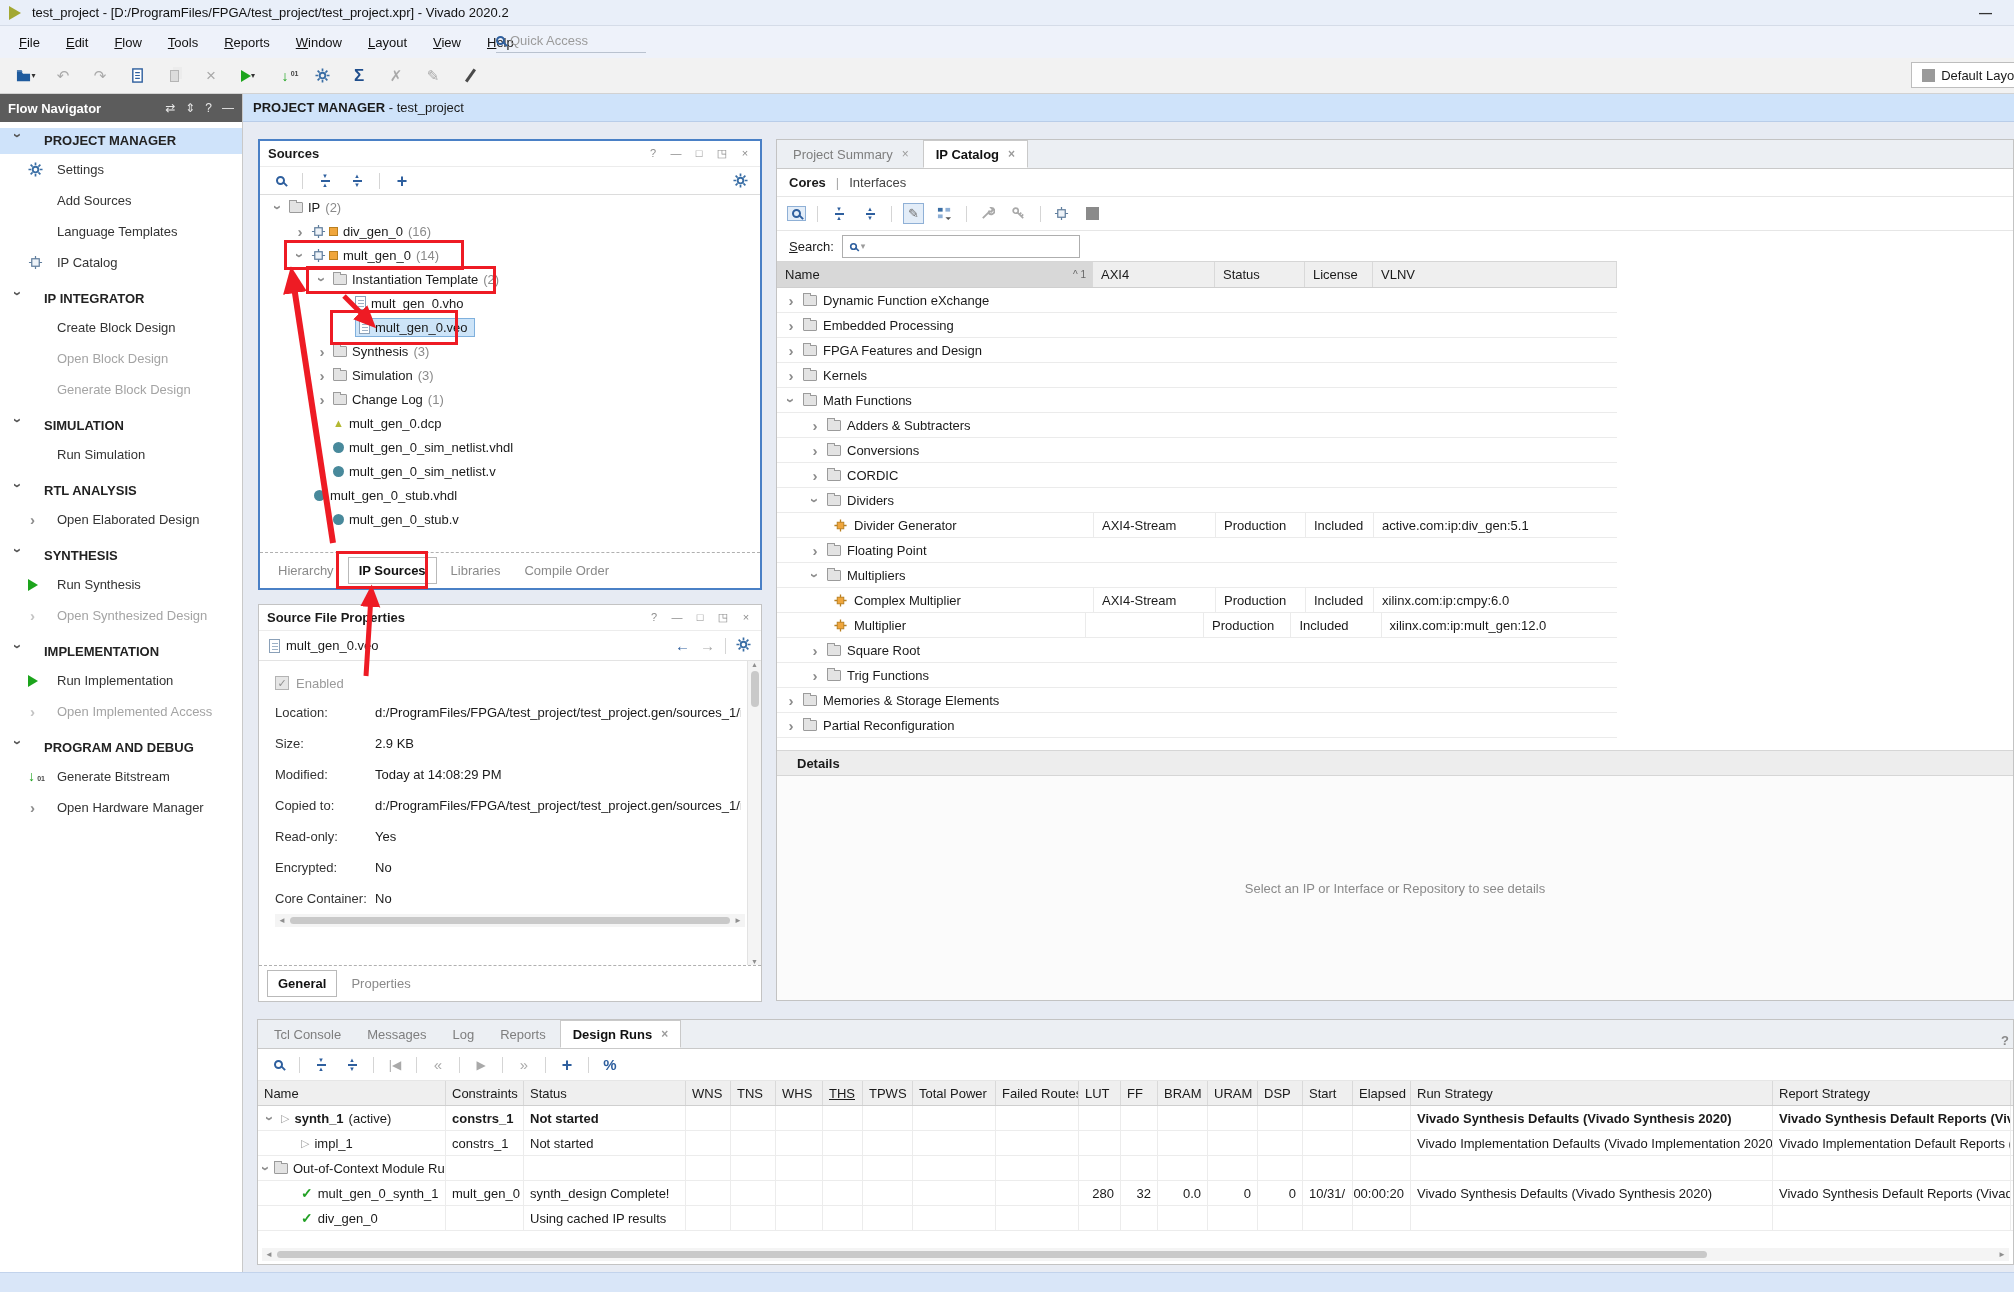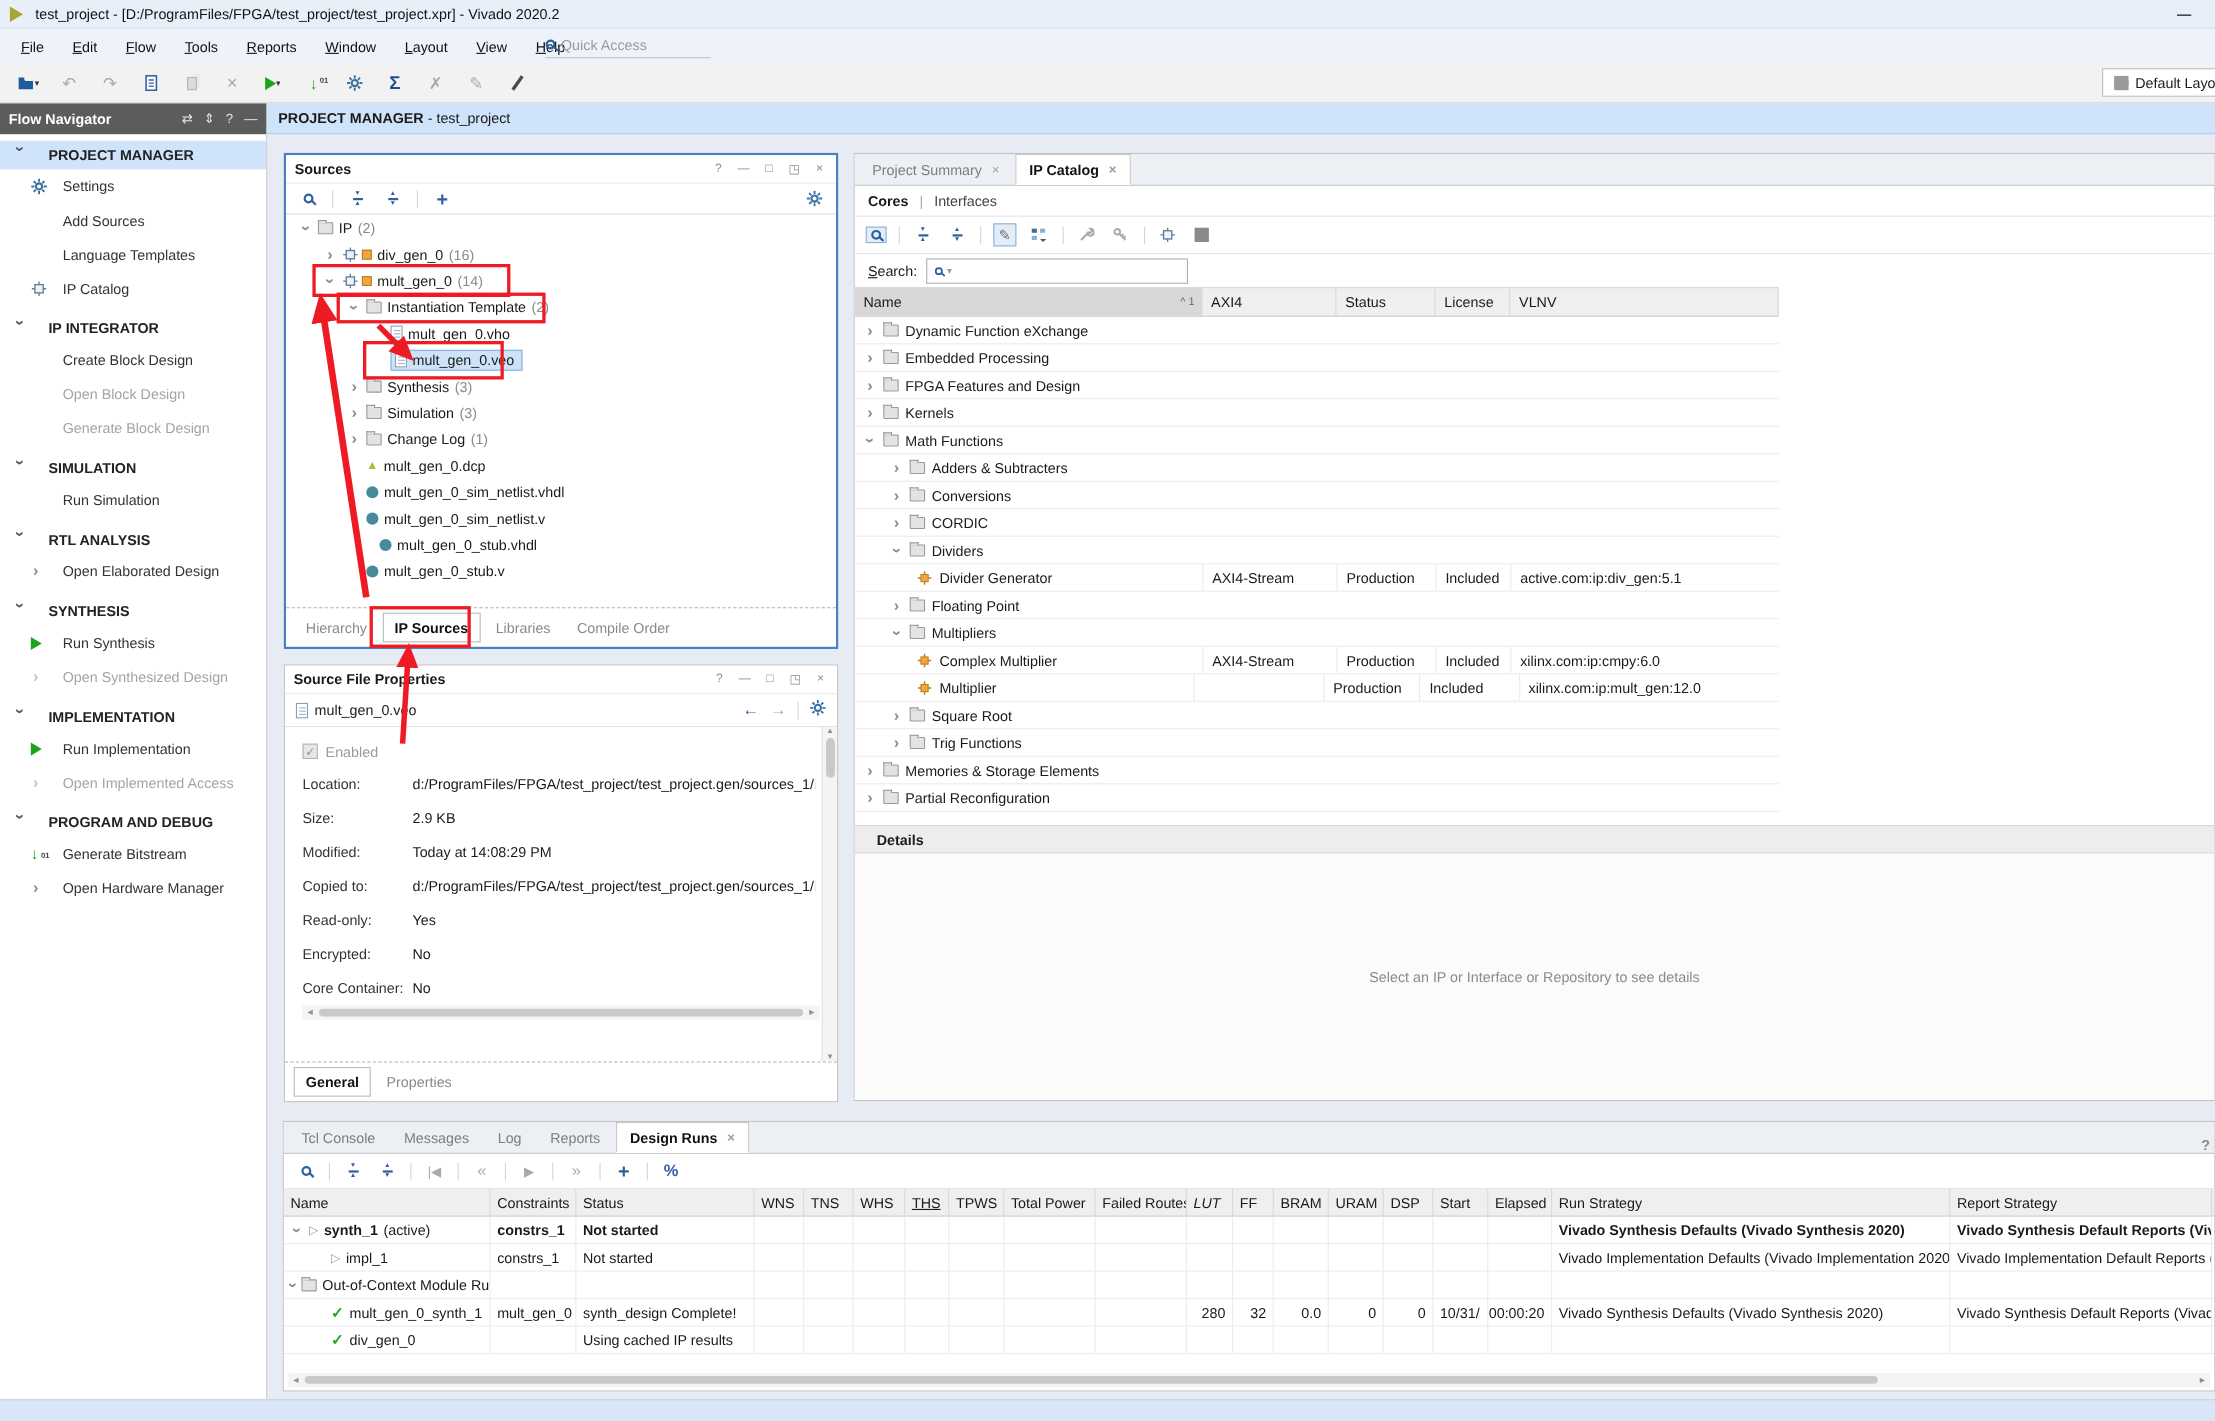--- a/index.html
+++ b/index.html
@@ -414,21 +414,21 @@
         </span>
         <span>mult_gen_0_sim_netlist.vhdl</span>
       </div>
       <div class="trow" style="padding-left: 56px;">
         <span class="tw" style="width: 12px; display: inline-block; text-align: center;"></span>
         <span class="icn" style="display: inline-flex; align-items: center;">
           <span class="tdot"></span>
         </span>
         <span>mult_gen_0_sim_netlist.v</span>
       </div>
-      <div class="trow" style="padding-left: 68px;">
+      <div class="trow" style="padding-left: 37px;">
         <span class="tw" style="width: 12px; display: inline-block; text-align: center;"></span>
         <span class="icn" style="display: inline-flex; align-items: center;">
           <span class="tdot"></span>
         </span>
         <span>mult_gen_0_stub.vhdl</span>
       </div>
       <div class="trow" style="padding-left: 56px;">
         <span class="tw" style="width: 12px; display: inline-block; text-align: center;"></span>
         <span class="icn" style="display: inline-flex; align-items: center;">
           <span class="tdot"></span>
@@ -860,21 +860,21 @@
       <span class="rhc" style="width: 188px;">Name</span>
       <span class="rhc" style="width: 78px;">Constraints</span>
       <span class="rhc" style="width: 162px;">Status</span>
       <span class="rhc" style="width: 45px;">WNS</span>
       <span class="rhc" style="width: 45px;">TNS</span>
       <span class="rhc" style="width: 47px;">WHS</span>
       <span class="rhc" style="width: 40px; text-decoration: underline;">THS</span>
       <span class="rhc" style="width: 50px;">TPWS</span>
       <span class="rhc" style="width: 83px;">Total Power</span>
       <span class="rhc" style="width: 83px;">Failed Routes</span>
-      <span class="rhc" style="width: 42px; font-style: italic;">LUT</span>
+      <span class="rhc" style="width: 42px;">LUT</span>
       <span class="rhc" style="width: 37px;">FF</span>
       <span class="rhc" style="width: 50px;">BRAM</span>
       <span class="rhc" style="width: 50px;">URAM</span>
       <span class="rhc" style="width: 45px;">DSP</span>
       <span class="rhc" style="width: 50px;">Start</span>
       <span class="rhc" style="width: 58px;">Elapsed</span>
       <span class="rhc" style="width: 362px;">Run Strategy</span>
       <span class="rhc" style="width: 238px;">Report Strategy</span>
     </div>
   <div id="run-rows">

